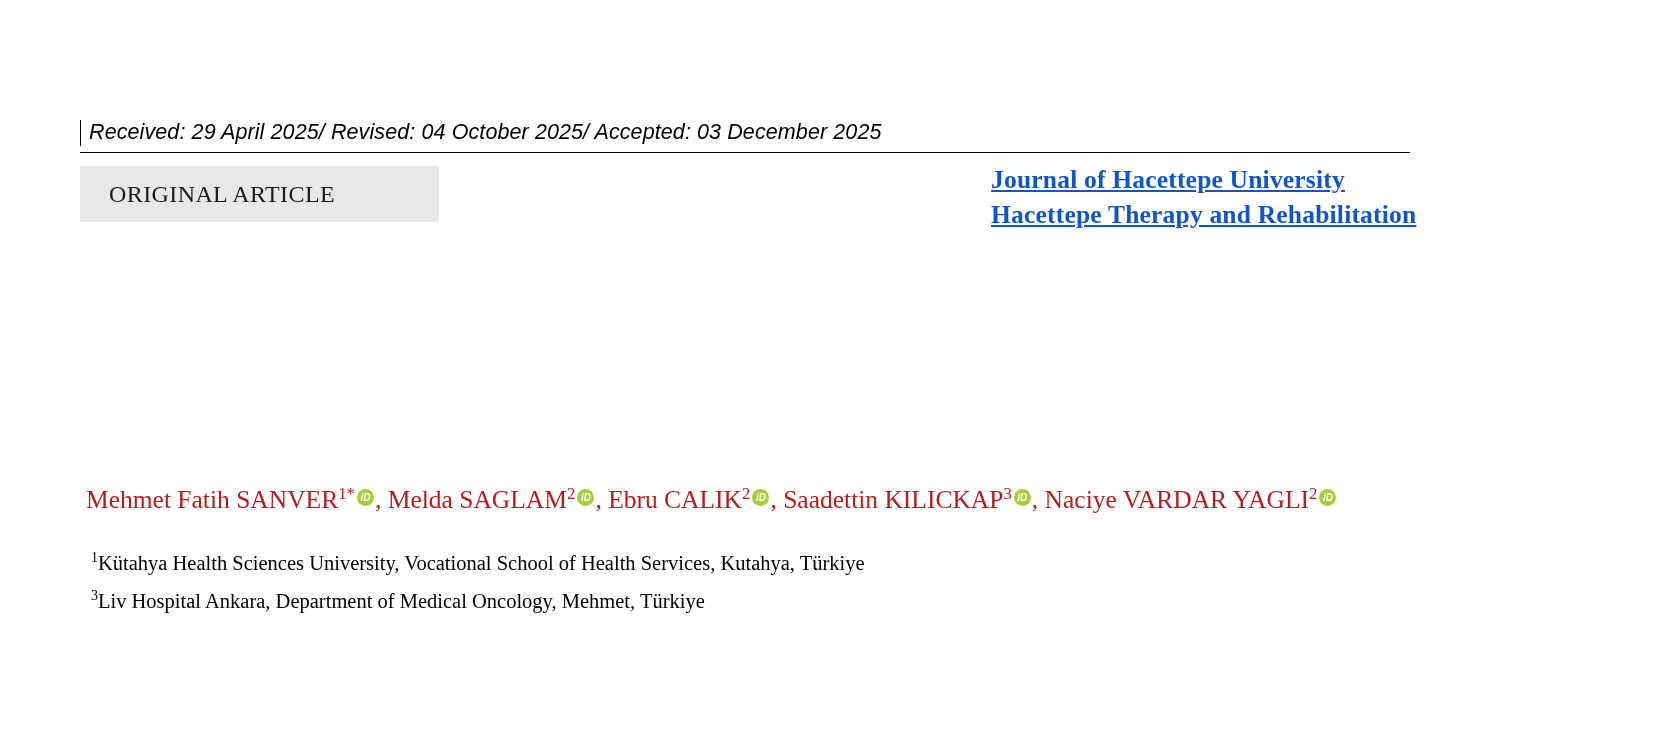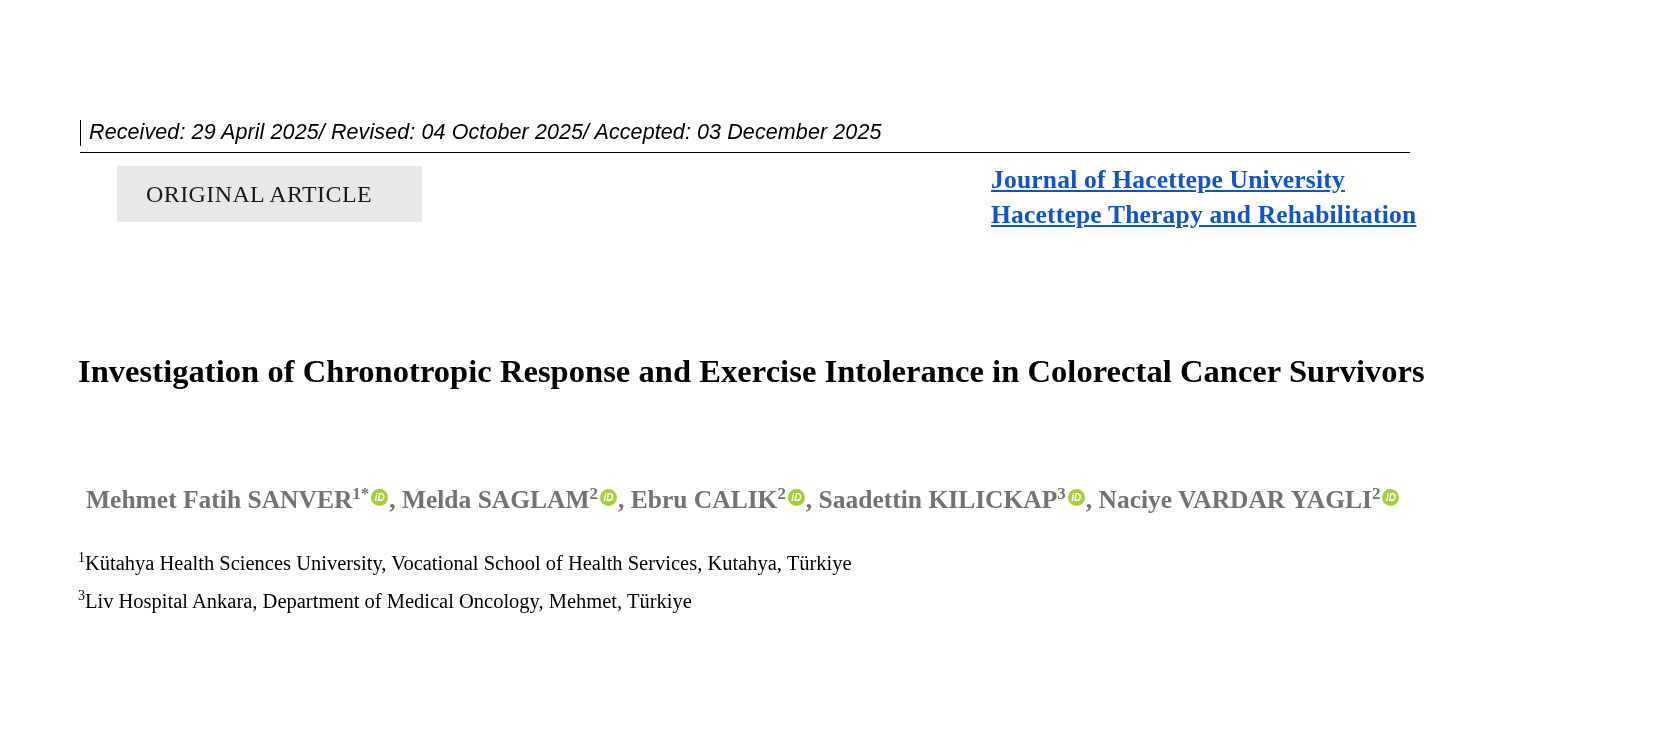--- a/index.html
+++ b/index.html
@@ -42,26 +42,25 @@
     padding-left: 8px;
     border-left: 1.5px solid #000;
     line-height: 1.2;
   }
 
   
   .article-type {
     position: absolute;
     left: 80px;
     top: 166px;
-    width: 305px;
+    width: 359px;
     height: 56px;
     background: #e8e8e8;
     display: flex;
     align-items: center;
-    margin-left: 37px;
   }
   .article-type-label {
     font-family: "Liberation Serif", serif;
     font-size: 24px;
     letter-spacing: 0.4px;
     color: #1a1a1a;
     padding-left: 29px;
   }
 
   
@@ -105,24 +104,24 @@
     color: #000;
   }
 
   
   .authors {
     position: absolute;
     left: 86px;
     top: 482px;
     width: 1500px;
     font-family: "Liberation Serif", serif;
-    font-weight: bold;
+    font-weight: normal;
     font-size: 25.5px;
     line-height: 1.3;
-    color: #737373;
+    color: #b91c1c;
     white-space: nowrap;
   }
   .authors sup {
     font-size: 0.66em;
     vertical-align: super;
   }
   .orcid {
     display: inline-block;
     width: 17px;
     height: 17px;
@@ -154,20 +153,21 @@
     left: 78px;
     top: 545px;
     width: 1500px;
     font-family: "Liberation Serif", serif;
     font-size: 20.5px;
     line-height: 1.85;
     color: #000;
   }
   .affiliations .aff {
     white-space: nowrap;
+    margin-left: 13px;
   }
   .affiliations sup {
     font-size: 0.68em;
     vertical-align: super;
   }
   .corresponding {
     white-space: nowrap;
   }
   .corresponding a {
     color: #1a1a9c;
@@ -186,21 +186,20 @@
   <div class="article-type">
     <span class="article-type-label">ORIGINAL ARTICLE</span>
   </div>
 
 
   <div class="journal-name">
     <span class="jline">Journal of Hacettepe University</span>
     <span class="jline">Hacettepe Therapy and Rehabilitation</span>
   </div>
 
-  <h1 class="title">Investigation of Chronotropic Response and Exercise Intolerance in Colorectal Cancer Survivors</h1>
 
   <div class="authors">
     <span><span>Mehmet Fatih SANVER</span><sup>1*</sup><span class="orcid"></span><span>, </span></span><span><span>Melda SAGLAM</span><sup>2</sup><span class="orcid"></span><span>, </span></span><span><span>Ebru CALIK</span><sup>2</sup><span class="orcid"></span><span>, </span></span><span><span>Saadettin KILICKAP</span><sup>3</sup><span class="orcid"></span><span>, </span></span><span><span>Naciye VARDAR YAGLI</span><sup>2</sup><span class="orcid"></span></span>
   </div>
 
   <div class="affiliations">
     <div class="aff"><sup>1</sup><span>Kütahya Health Sciences University, Vocational School of Health Services, Kutahya, Türkiye</span></div>
     <div class="aff"><sup>3</sup><span>Liv Hospital Ankara, Department of Medical Oncology, Mehmet, Türkiye</span></div>
   </div>
 

